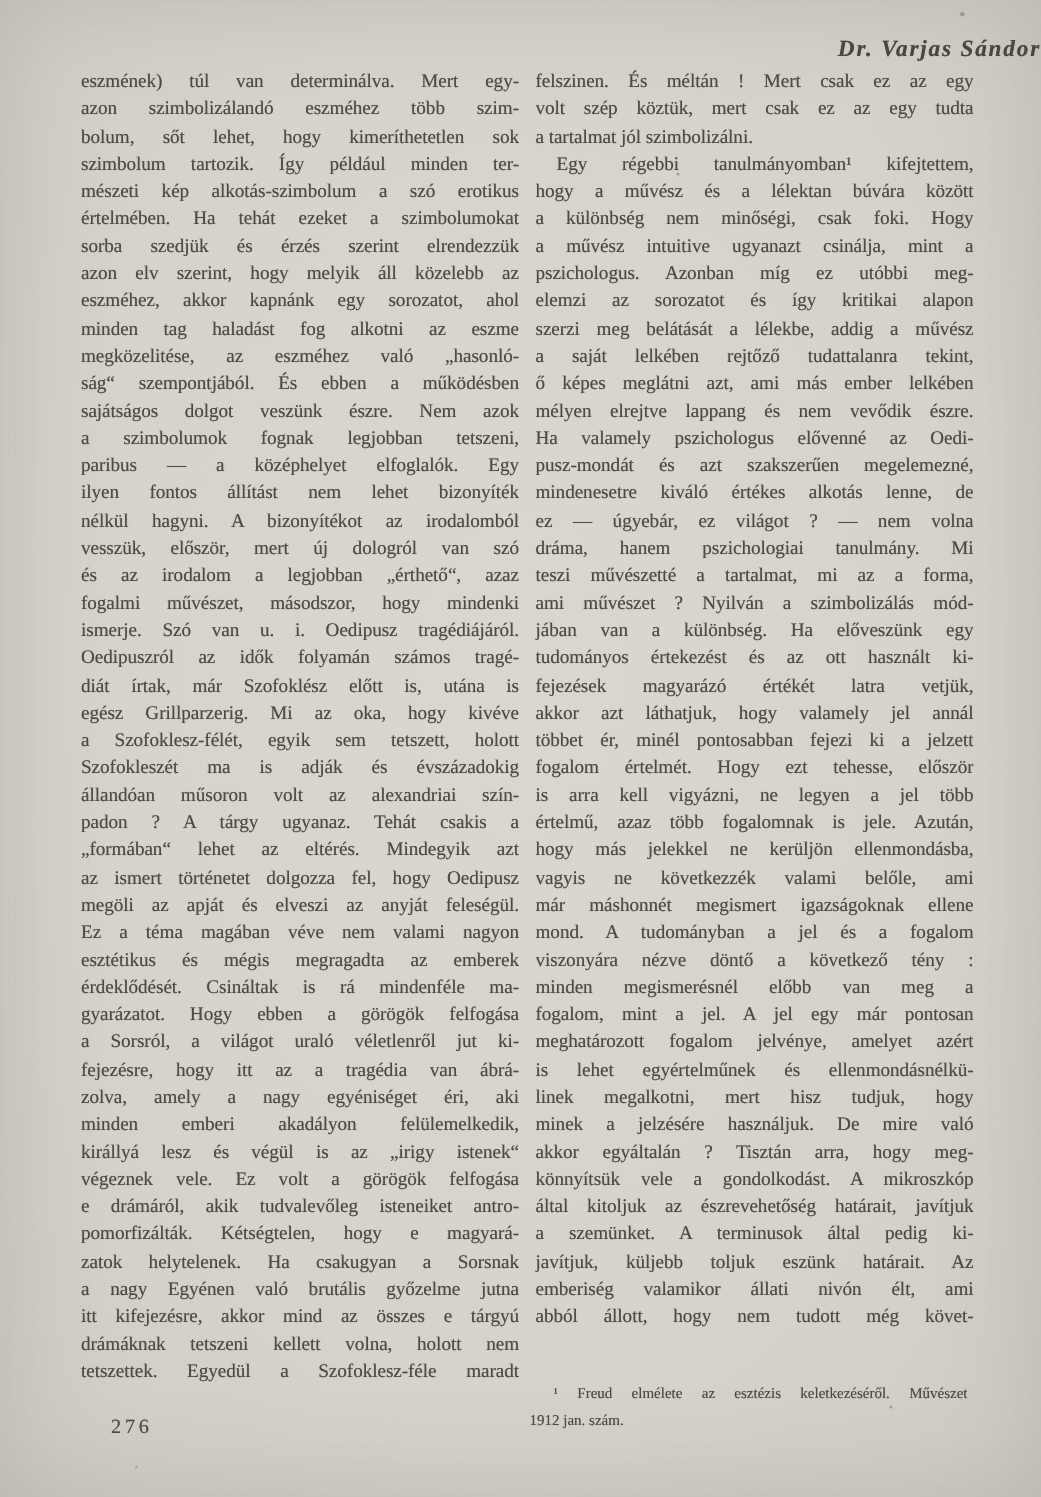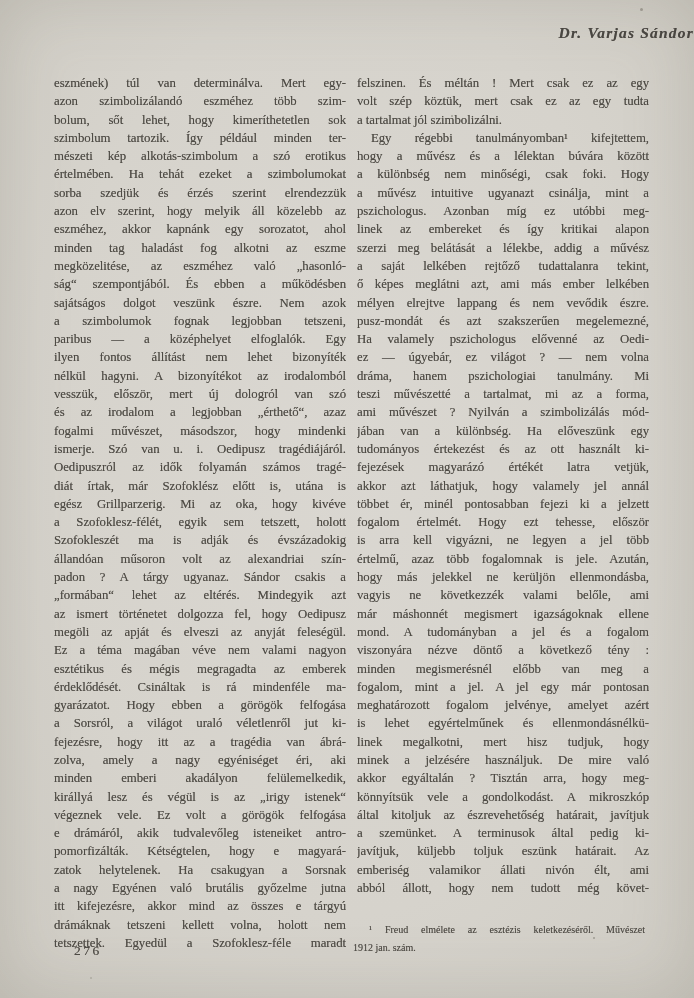--- a/index.html
+++ b/index.html
@@ -21,21 +21,21 @@
     text-align: right;
     font-style: italic;
     font-weight: bold;
     font-size: 15.5px;
     letter-spacing: 1.2px;
     color: #494641;
     text-shadow: 0 0 0.6px rgba(73,70,65,0.55);
   }
   .col {
     position: absolute;
-    top: 74px;
+    top: 45px;
     width: 292px;
     font-size: 12.8px;
     line-height: 18.3px;
     letter-spacing: -0.05px;
     text-shadow: 0 0 0.55px rgba(78,75,69,0.6);
   }
   .col-left  { left: 54px; }
   .col-right { left: 357px; }
   .line {
     height: 18.3px;
@@ -102,21 +102,21 @@
       <div class="line">vesszük, először, mert új dologról van szó</div>
       <div class="line">és az irodalom a legjobban „érthető“, azaz</div>
       <div class="line">fogalmi művészet, másodszor, hogy mindenki</div>
       <div class="line">ismerje. Szó van u. i. Oedipusz tragédiájáról.</div>
       <div class="line">Oedipuszról az idők folyamán számos tragé-</div>
       <div class="line">diát írtak, már Szofoklész előtt is, utána is</div>
       <div class="line">egész Grillparzerig. Mi az oka, hogy kivéve</div>
       <div class="line">a Szofoklesz-félét, egyik sem tetszett, holott</div>
       <div class="line">Szofokleszét ma is adják és évszázadokig</div>
       <div class="line">állandóan műsoron volt az alexandriai szín-</div>
-      <div class="line">padon ? A tárgy ugyanaz. Sándor csakis a</div>
+      <div class="line">padon ? A tárgy ugyanaz. Tehát csakis a</div>
       <div class="line">„formában“ lehet az eltérés. Mindegyik azt</div>
       <div class="line">az ismert történetet dolgozza fel, hogy Oedipusz</div>
       <div class="line">megöli az apját és elveszi az anyját feleségül.</div>
       <div class="line">Ez a téma magában véve nem valami nagyon</div>
       <div class="line">esztétikus és mégis megragadta az emberek</div>
       <div class="line">érdeklődését. Csináltak is rá mindenféle ma-</div>
       <div class="line">gyarázatot. Hogy ebben a görögök felfogása</div>
       <div class="line">a Sorsról, a világot uraló véletlenről jut ki-</div>
       <div class="line">fejezésre, hogy itt az a tragédia van ábrá-</div>
       <div class="line">zolva, amely a nagy egyéniséget éri, aki</div>
@@ -134,27 +134,28 @@
 
   <div class="col col-right">
       <div class="line">felszinen. És méltán ! Mert csak ez az egy</div>
       <div class="line">volt szép köztük, mert csak ez az egy tudta</div>
       <div class="line ragged">a tartalmat jól szimbolizálni.</div>
       <div class="line indent">Egy régebbi tanulmányomban¹ kifejtettem,</div>
       <div class="line">hogy a művész és a lélektan búvára között</div>
       <div class="line">a különbség nem minőségi, csak foki. Hogy</div>
       <div class="line">a művész intuitive ugyanazt csinálja, mint a</div>
       <div class="line">pszichologus. Azonban míg ez utóbbi meg-</div>
-      <div class="line">linek az embereket és így kritikai alapon</div>
+      <div class="line">elemzi az sorozatot és így kritikai alapon</div>
       <div class="line">szerzi meg belátását a lélekbe, addig a művész</div>
       <div class="line">a saját lelkében rejtőző tudattalanra tekint,</div>
       <div class="line">ő képes meglátni azt, ami más ember lelkében</div>
       <div class="line">mélyen elrejtve lappang és nem vevődik észre.</div>
+      <div class="line">Ha valamely pszichologus elővenné az Oedi-</div>
       <div class="line">pusz-mondát és azt szakszerűen megelemezné,</div>
-      <div class="line">Ha valamely pszichologus elővenné az Oedi-</div>
+      <div class="line">mindenesetre kiváló értékes alkotás lenne, de</div>
       <div class="line">ez — úgyebár, ez világot ? — nem volna</div>
       <div class="line">dráma, hanem pszichologiai tanulmány. Mi</div>
       <div class="line">teszi művészetté a tartalmat, mi az a forma,</div>
       <div class="line">ami művészet ? Nyilván a szimbolizálás mód-</div>
       <div class="line">jában van a különbség. Ha előveszünk egy</div>
       <div class="line">tudományos értekezést és az ott használt ki-</div>
       <div class="line">fejezések magyarázó értékét latra vetjük,</div>
       <div class="line">akkor azt láthatjuk, hogy valamely jel annál</div>
       <div class="line">többet ér, minél pontosabban fejezi ki a jelzett</div>
       <div class="line">fogalom értelmét. Hogy ezt tehesse, először</div>

